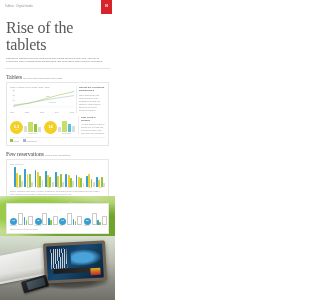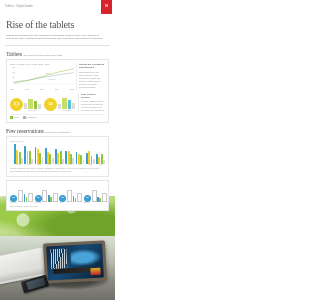--- a/index.html
+++ b/index.html
@@ -24,21 +24,21 @@
     width:11px; height:14px; background:#d8232a;
     display:flex; align-items:center; justify-content:center;
   }
   .logo .lg { font-size:3.6px; color:#fff; font-weight:bold; line-height:1; letter-spacing:-.1px;}
   .hr { height:1px; background:#e3e3e3; margin:0 5px; }
 
   
   .hero { padding:6px 6px 4px 6px; }
   .hero h1 {
     font-family:"Liberation Serif", serif;
-    font-size:10px; font-weight:normal; color:#58585a;
+    font-size:16px; font-weight:normal; color:#58585a;
     letter-spacing:-.2px; line-height:1.05; margin-bottom:3px;
   }
   .hero p {
     font-size:2.5px; line-height:1.55; color:#7d7d7d; max-width:100px;
   }
 
   
   .sec { padding:0 6px; }
   .sec-head { margin:5px 0 2px 0; display:flex; align-items:baseline; gap:1.5px; }
   .sec-head .t {

